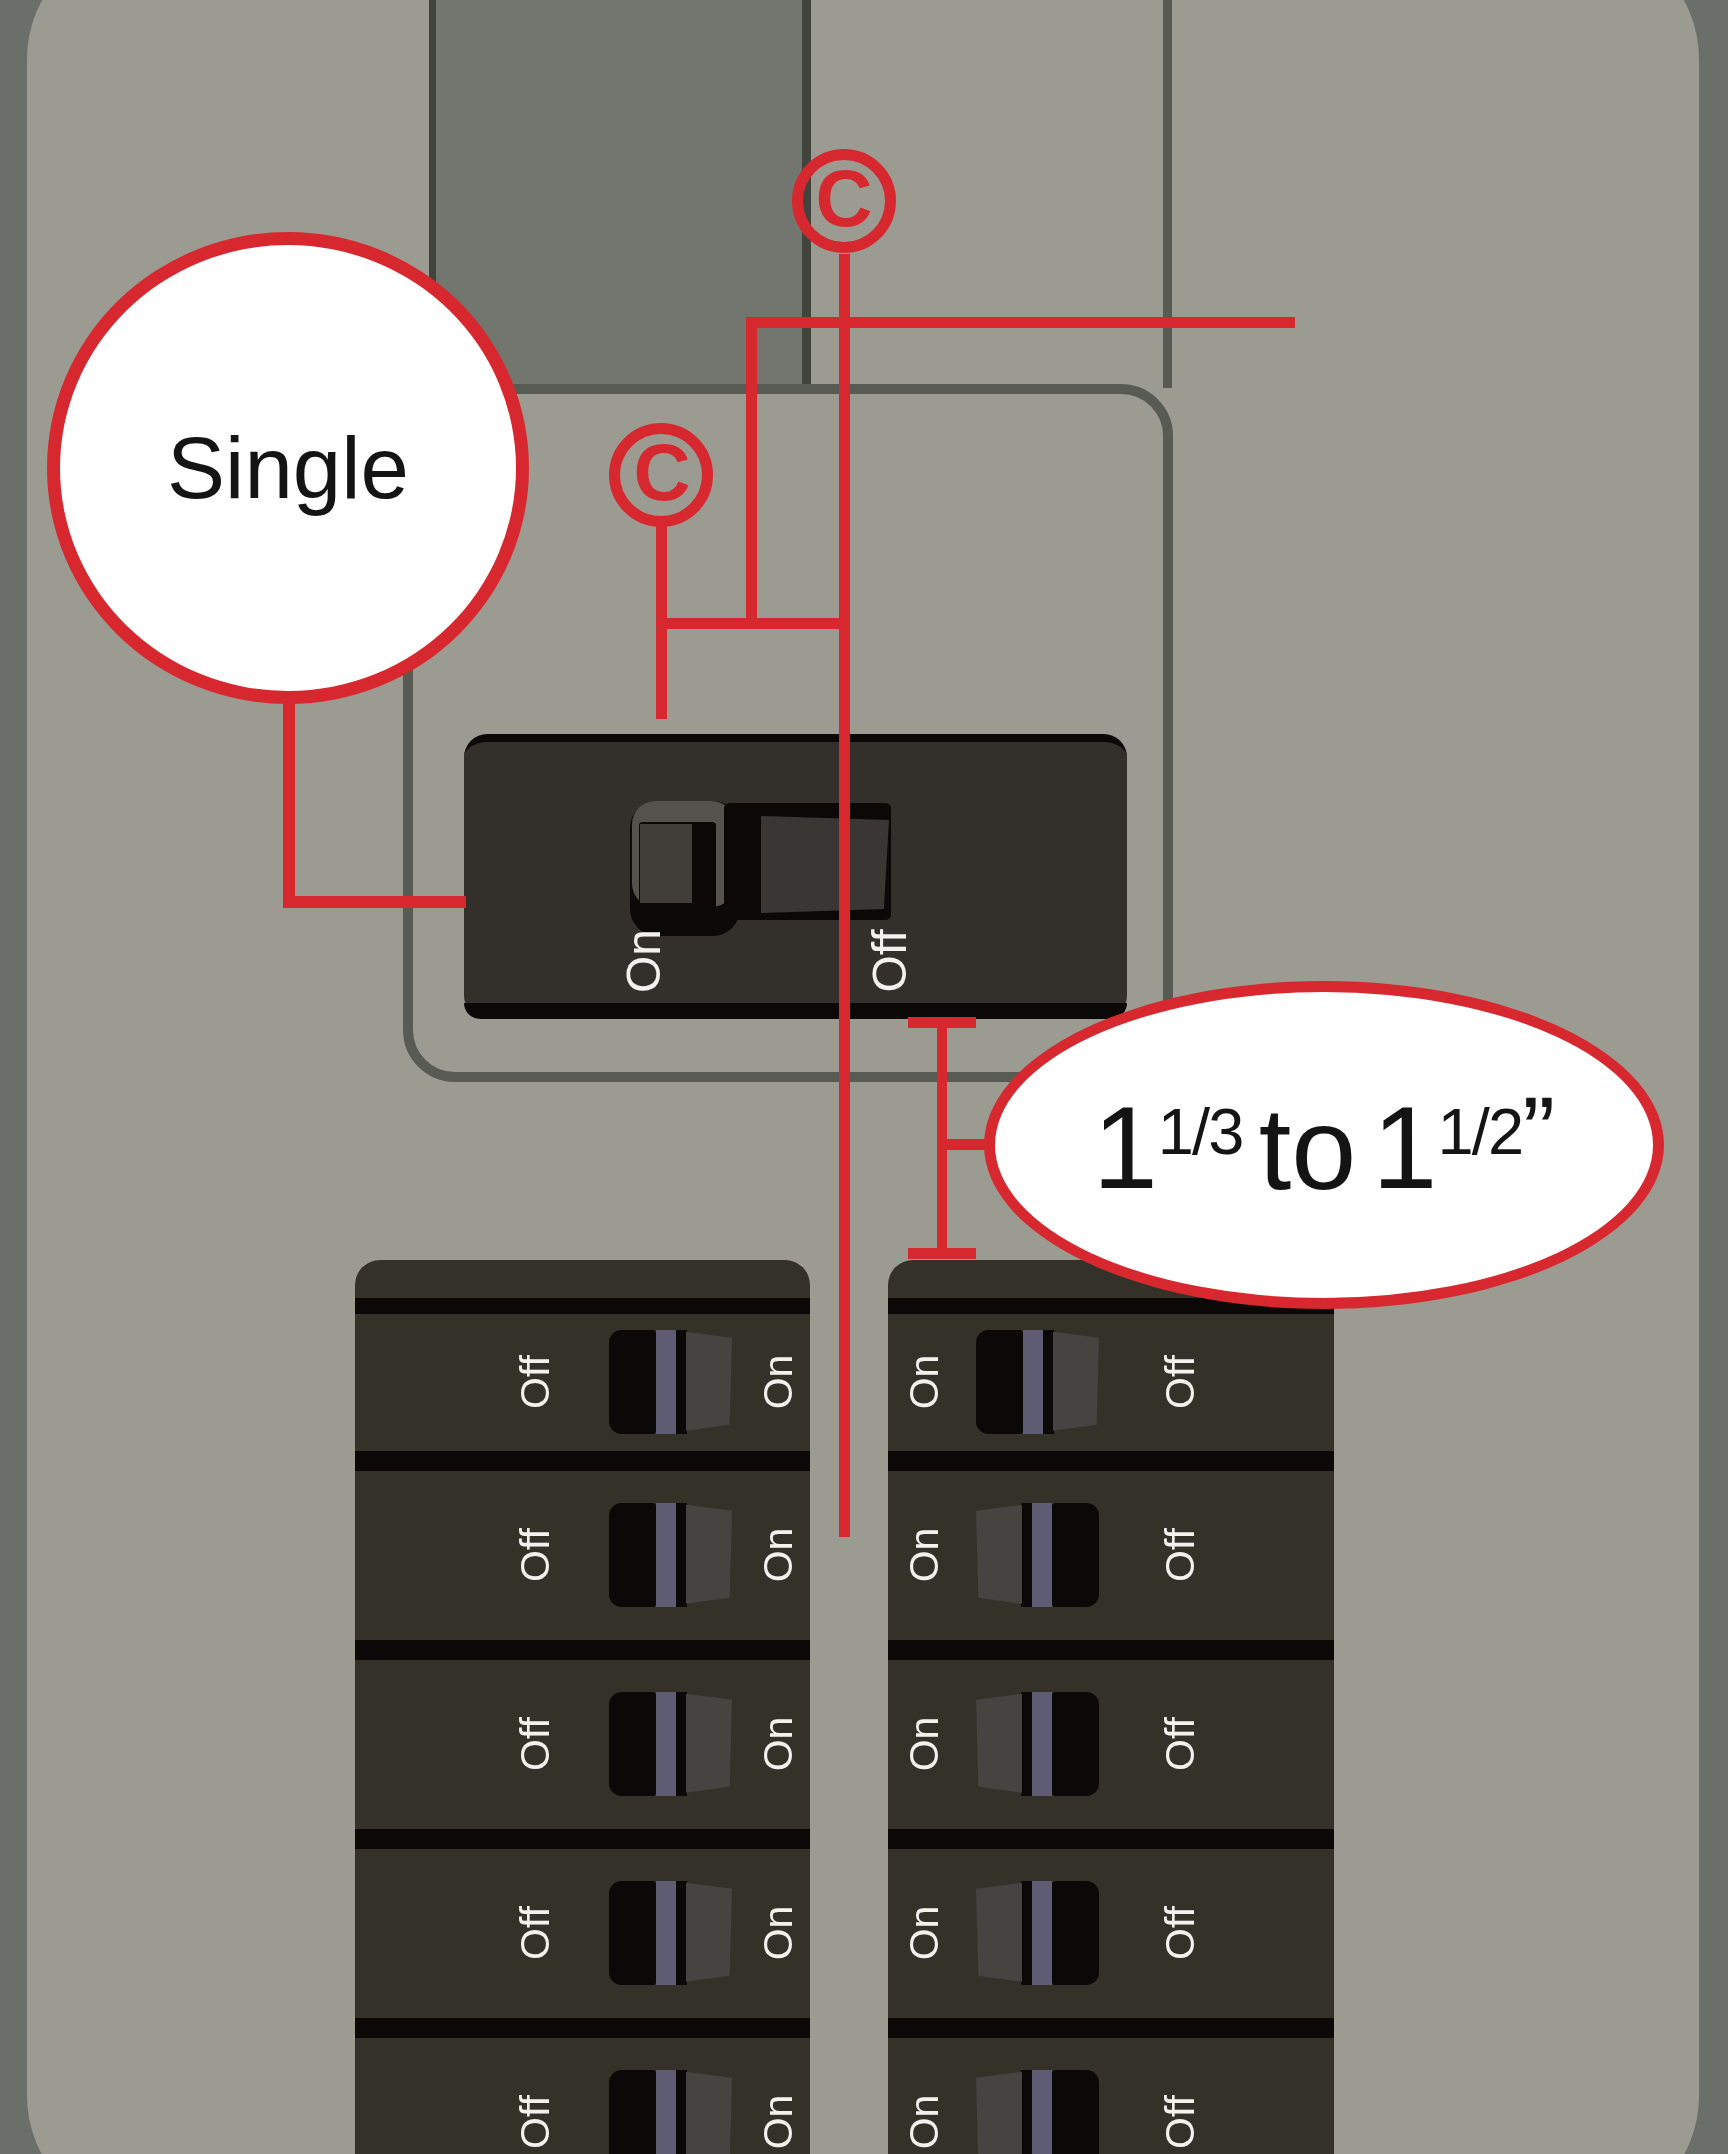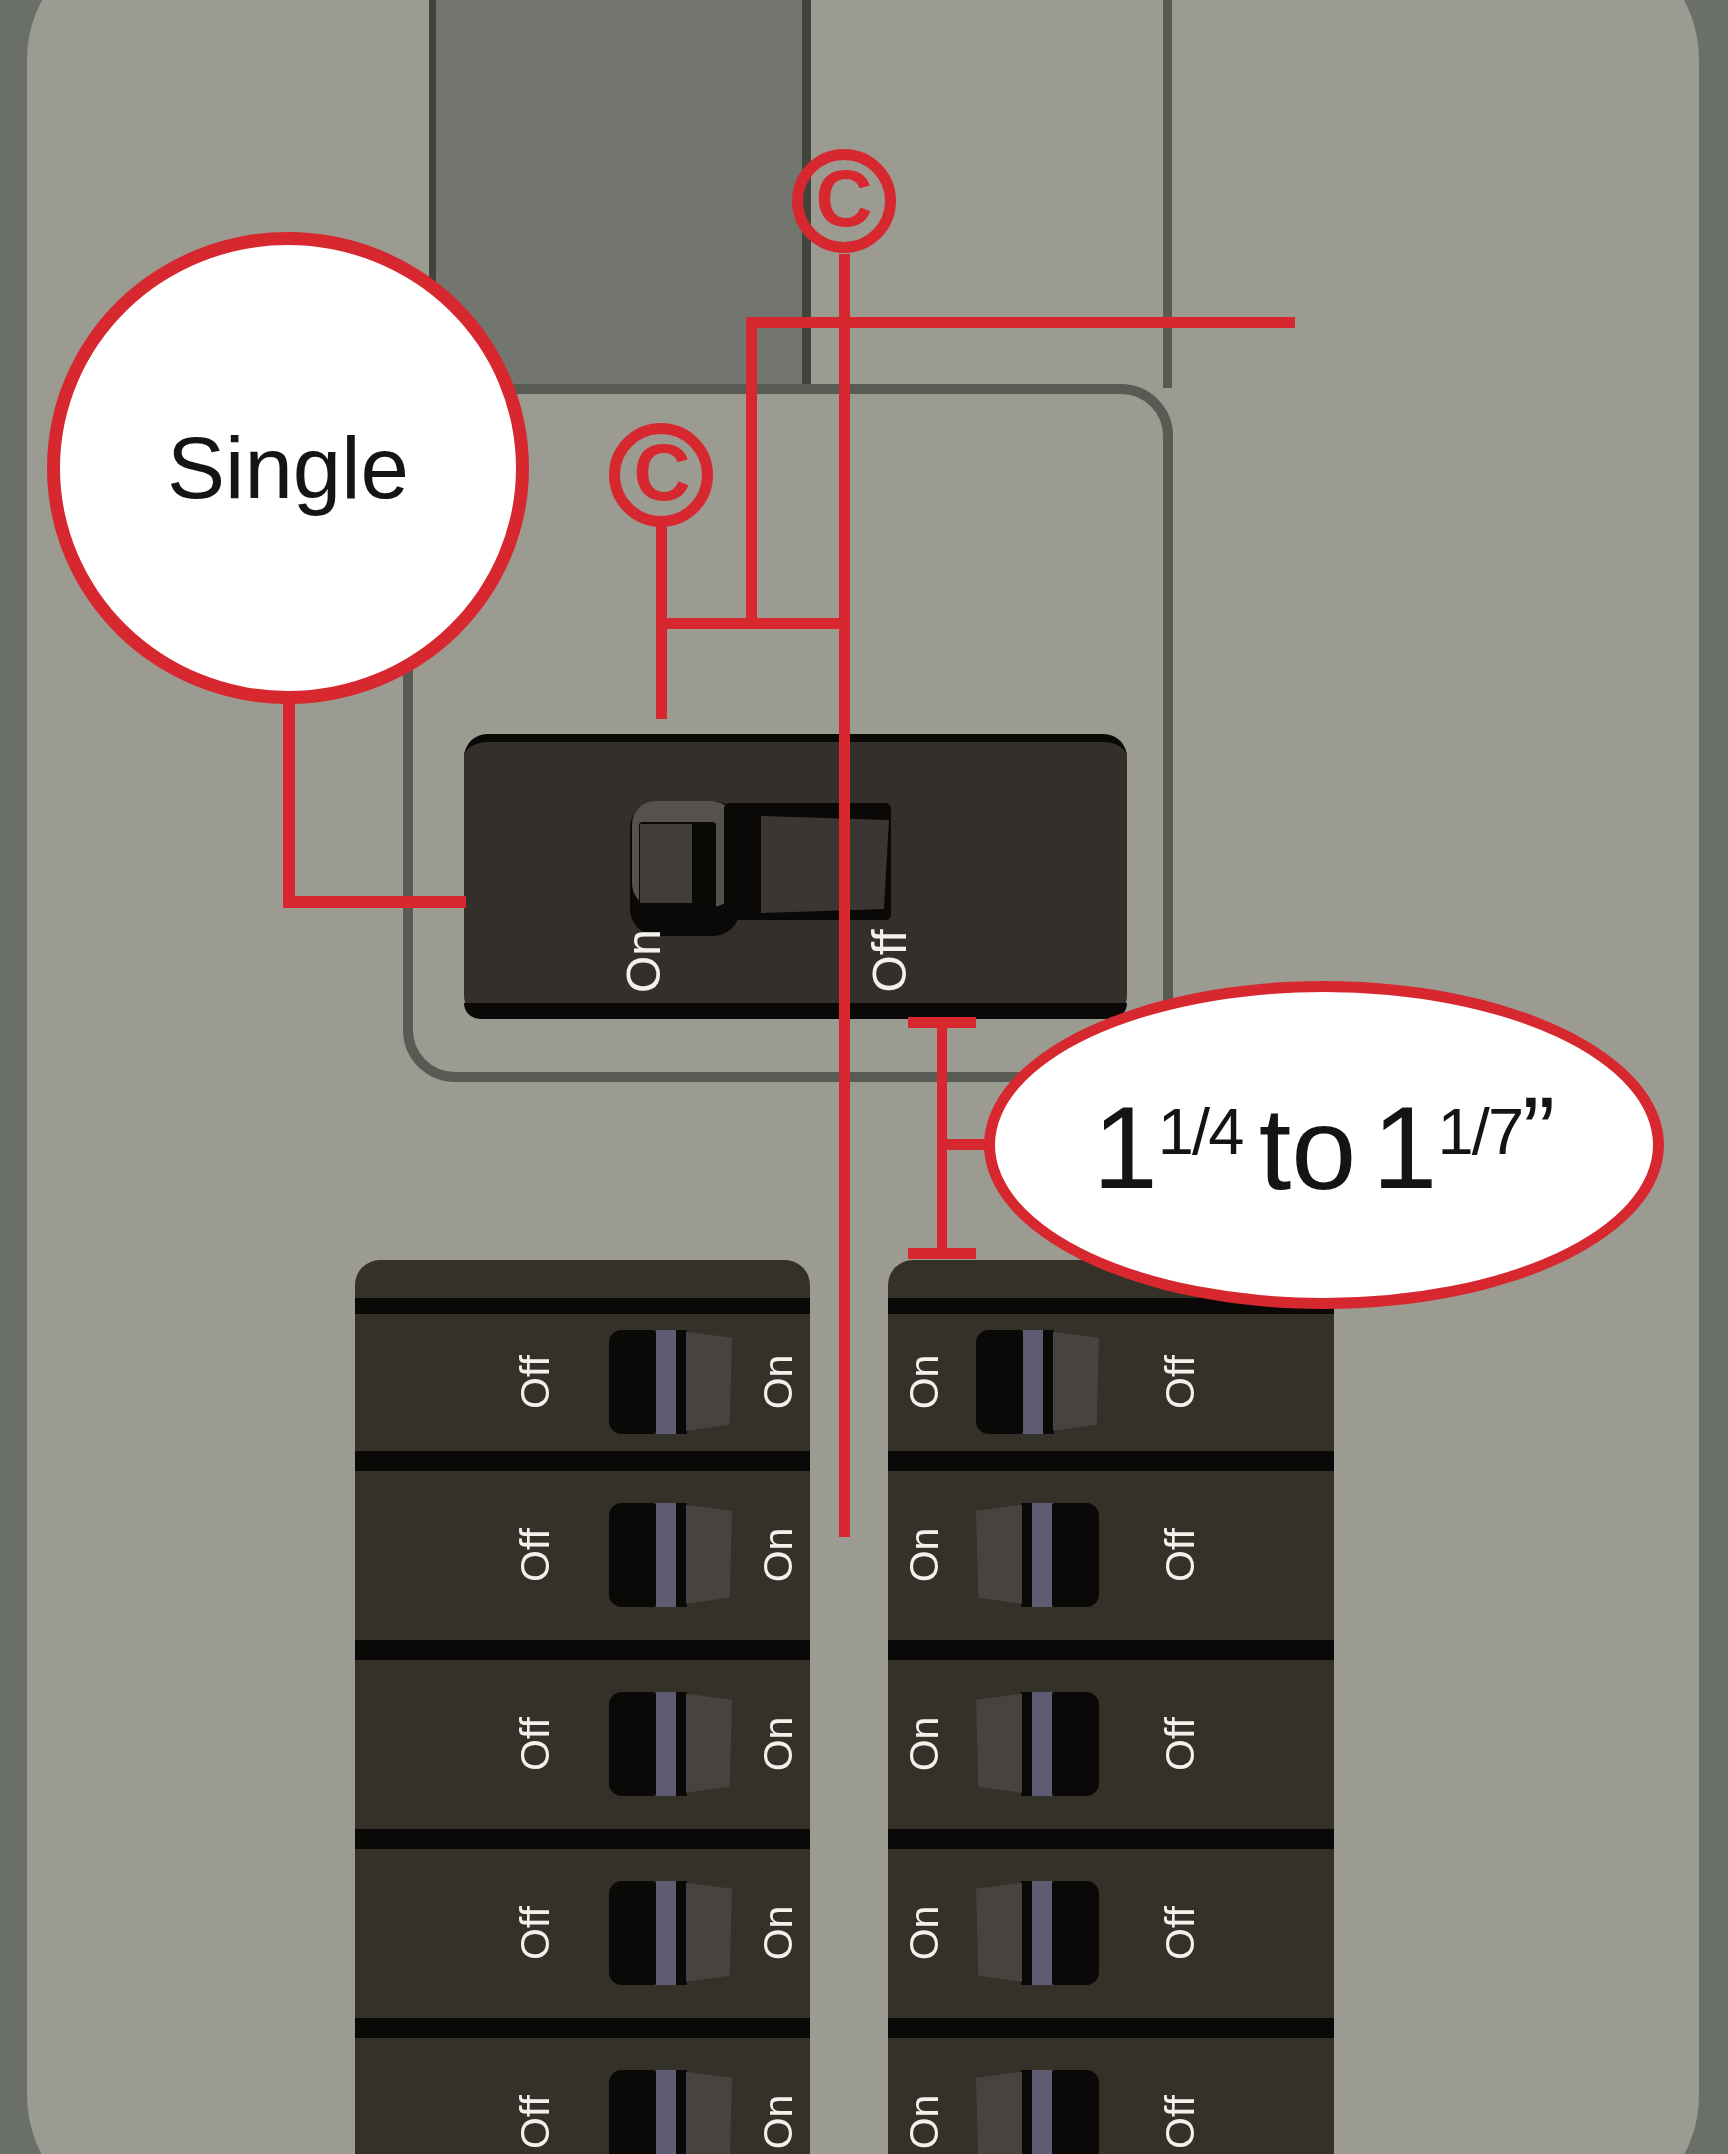--- a/index.html
+++ b/index.html
@@ -210,17 +210,17 @@
   <span class="abs c-glyph" style="left:662px;top:477px">C</span>
 
   <div class="abs callout shm">
     <div>
       <div>Single</div>
     </div>
   </div>
 
 
   <div class="abs callout e2">
-    <span><span>1</span><span class="frac">1/4</span><span class="word">to</span><span>1</span><span class="frac">1/7</span><span class="quote">”</span></span>
+    <span><span>1</span><span class="frac">1/3</span><span class="word">to</span><span>1</span><span class="frac">1/2</span><span class="quote">”</span></span>
   </div>
 
 </div>
 
 
 </body></html>

